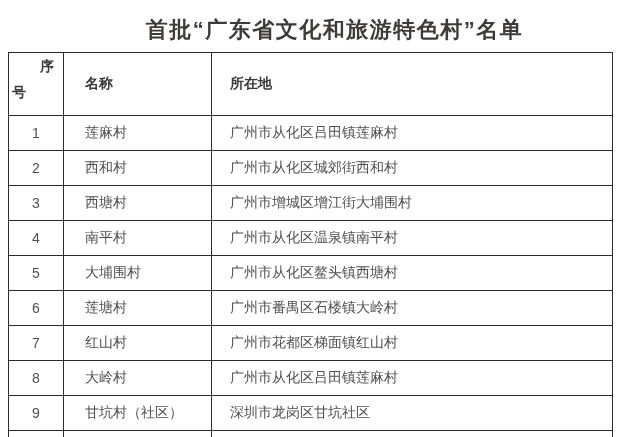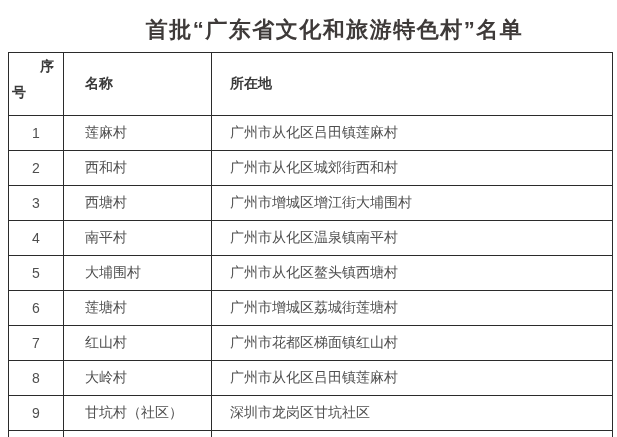--- a/index.html
+++ b/index.html
@@ -109,21 +109,21 @@
         <td class="cell-loc">广州市从化区温泉镇南平村</td>
       </tr>
       <tr>
         <td class="cell-no">5</td>
         <td class="cell-name">大埔围村</td>
         <td class="cell-loc">广州市从化区鳌头镇西塘村</td>
       </tr>
       <tr>
         <td class="cell-no">6</td>
         <td class="cell-name">莲塘村</td>
-        <td class="cell-loc">广州市增城区荔城街莲塘村</td>
+        <td class="cell-loc">广州市番禺区石楼镇大岭村</td>
       </tr>
       <tr>
         <td class="cell-no">7</td>
         <td class="cell-name">红山村</td>
         <td class="cell-loc">广州市花都区梯面镇红山村</td>
       </tr>
       <tr>
         <td class="cell-no">8</td>
         <td class="cell-name">大岭村</td>
         <td class="cell-loc">广州市从化区吕田镇莲麻村</td>

